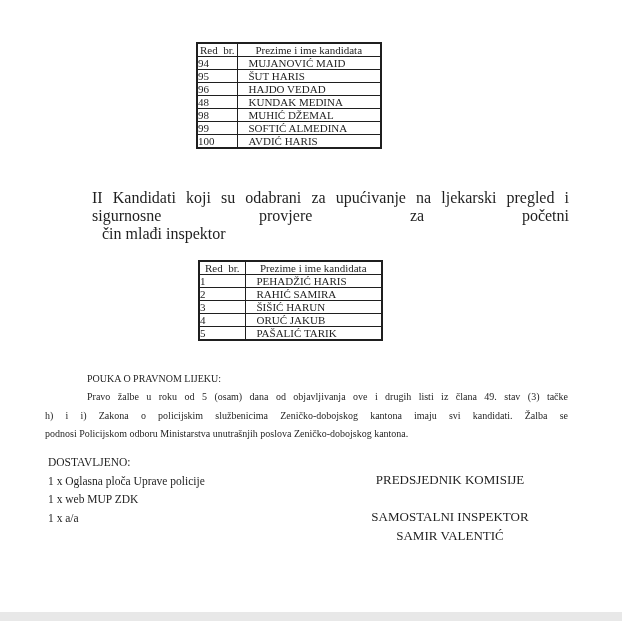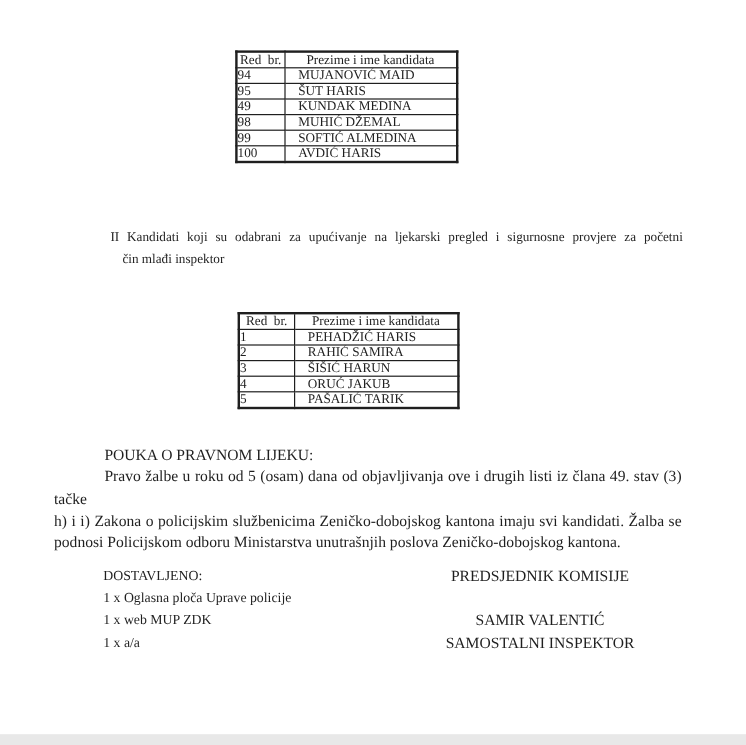--- a/index.html
+++ b/index.html
@@ -37,42 +37,41 @@
   }
   .t1 col.c-num { width: 40px; }
   .t2 col.c-num { width: 46px; }
   .ctable td.num  { text-align: left; }
   .ctable td.name { text-align: left; padding-left: 11px; white-space: nowrap; }
 
   
   .section-ii {
     position: absolute;
     left: 92px; top: 189px; width: 477px;
-    font-size: 11px;
+    font-size: 16px;
     line-height: 18px;
   }
   .jline { text-align: justify; text-align-last: justify; }
   .section-ii .cont-line { padding-left: 10px; }
 
   .legal {
     position: absolute;
     left: 45px; top: 370px; width: 523px;
-    font-size: 13px;
+    font-size: 10px;
     line-height: 18.3px;
   }
   .legal .heading { padding-left: 42px; }
   .legal .first-line { text-indent: 42px; }
 
   
   .footer-left {
     position: absolute;
-    left: 48px; top: 471px;
+    left: 48px; top: 453px;
     font-size: 11.5px;
     line-height: 18.5px;
-    margin-left: 38px;
   }
   .footer-right {
     position: absolute;
     left: 365px; top: 471px; width: 170px;
     font-size: 13px;
     line-height: 18.5px;
     text-align: center;
   }
   .blank-line { min-height: 18.5px; }
 </style>
@@ -95,21 +94,25 @@
     <tbody>
       <tr>
         <td class="num">94</td>
         <td class="name">MUJANOVIĆ MAID</td>
       </tr>
       <tr>
         <td class="num">95</td>
         <td class="name">ŠUT HARIS</td>
       </tr>
       <tr>
-        <td class="num">49</td>
+        <td class="num">96</td>
+        <td class="name">HAJDO VEDAD</td>
+      </tr>
+      <tr>
+        <td class="num">48</td>
         <td class="name">KUNDAK MEDINA</td>
       </tr>
       <tr>
         <td class="num">98</td>
         <td class="name">MUHIĆ DŽEMAL</td>
       </tr>
       <tr>
         <td class="num">99</td>
         <td class="name">SOFTIĆ ALMEDINA</td>
       </tr>
@@ -170,17 +173,17 @@
   <div class="footer-left">
     <div>DOSTAVLJENO:</div>
     <div>1 x Oglasna ploča Uprave policije</div>
     <div>1 x web MUP ZDK</div>
     <div>1 x a/a</div>
   </div>
 
   <div class="footer-right">
     <div>PREDSJEDNIK KOMISIJE</div>
     <div class="blank-line"></div>
+    <div>SAMOSTALNI INSPEKTOR</div>
     <div>SAMIR VALENTIĆ</div>
-    <div>SAMOSTALNI INSPEKTOR</div>
   </div>
 
 </div>
 
 </body></html>

